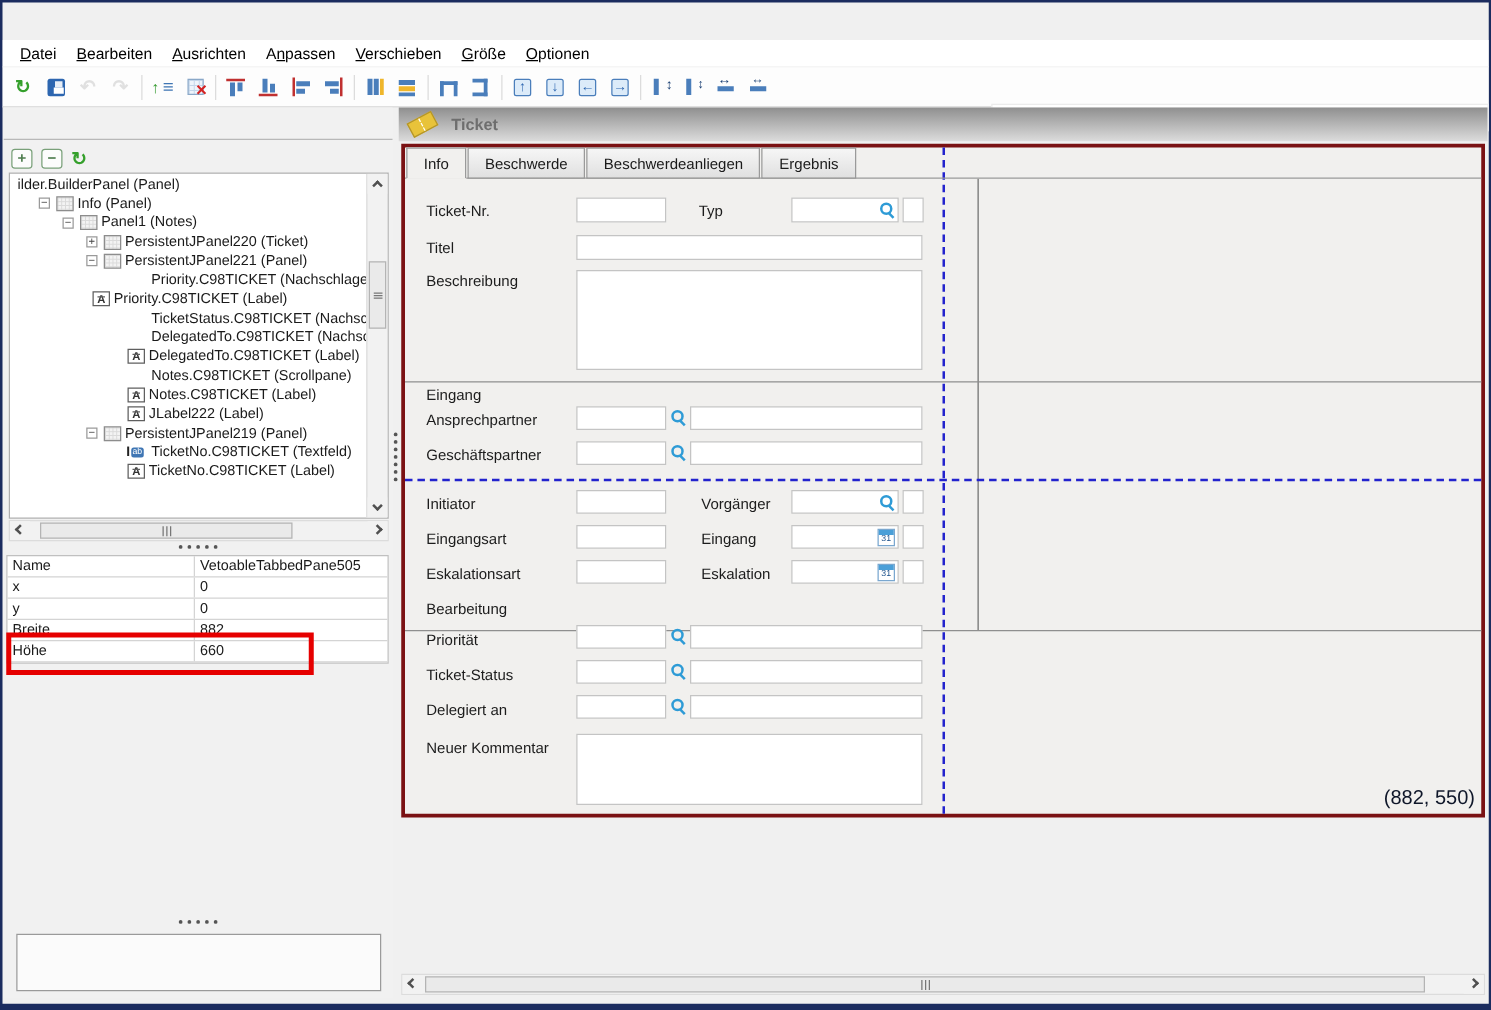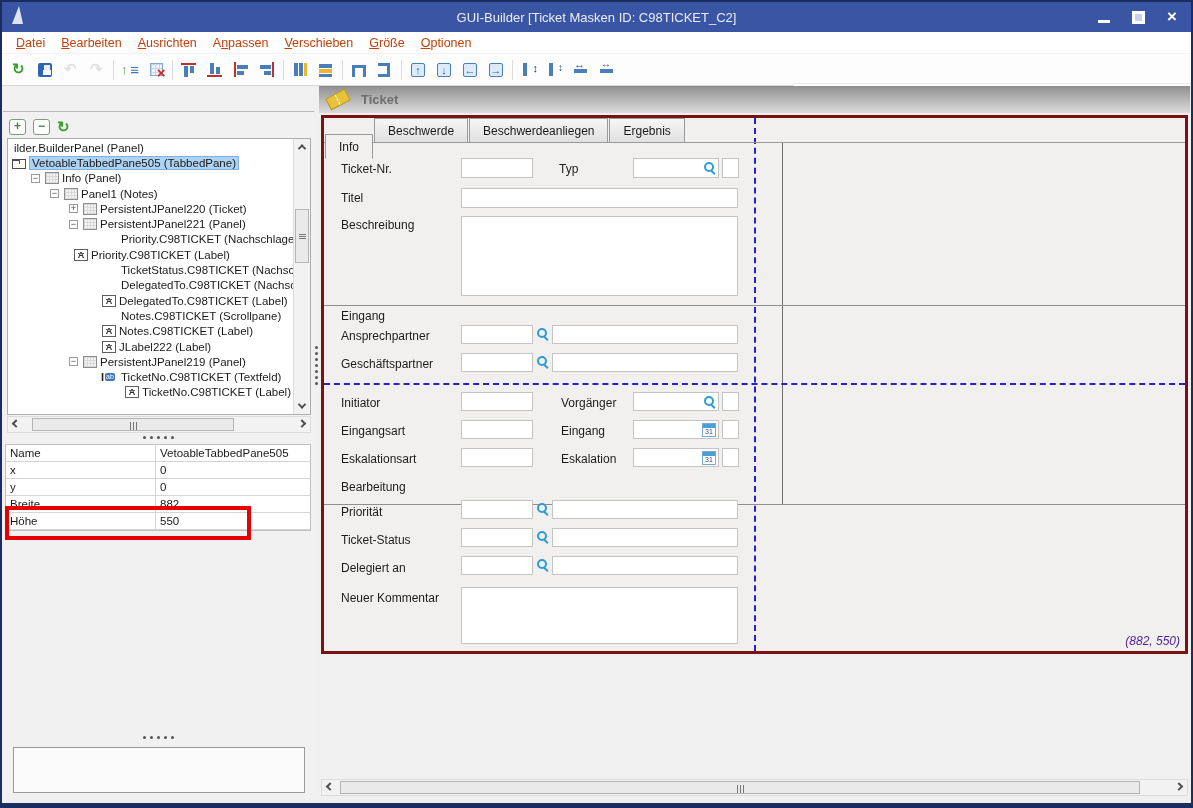--- a/index.html
+++ b/index.html
@@ -14,21 +14,21 @@
     border-left:7px solid transparent;border-right:4px solid transparent;border-bottom:18px solid #dfe4f2;}
   .title-text{flex:1;text-align:center;font-size:13px;color:#e9edf8;}
   .win-controls{position:absolute;right:10px;top:0;height:30px;display:flex;align-items:center;gap:16px;}
   .wc{width:18px;height:18px;display:flex;align-items:center;justify-content:center;cursor:default;}
   .wc-min{width:12px;height:3px;background:#fff;margin-top:8px;}
   .wc-max{width:13px;height:13px;border:3px solid #fff;background:#c9d2ea;}
   .wc-close{color:#fff;font-size:17px;font-weight:bold;line-height:18px;}
   
   .menubar{position:absolute;left:0;top:30px;right:0;height:22px;background:#fff;
     display:flex;align-items:center;padding-left:6px;border-bottom:1px solid #f2f2f2;}
-  .menu-item{font-size:12.5px;color:#c2410c;padding:2px 8px;cursor:default;}
+  .menu-item{font-size:12.5px;color:#000000;padding:2px 8px;cursor:default;}
   .mnemonic{text-decoration:underline;}
   
   .toolbar{position:absolute;left:0;top:52px;right:0;height:32px;background:#fdfdfd;
     display:flex;align-items:center;padding-left:4px;border-bottom:1px solid #d5d5d5;}
   .tbtn{width:26px;height:24px;display:flex;align-items:center;justify-content:center;border-radius:2px;}
   .tbtn.disabled{opacity:.45;}
   .sep{width:1px;height:20px;background:#dcdcdc;margin:0 3px;}
   .ic{width:18px;height:18px;position:relative;display:inline-block;}
   .ic-refresh::before{content:"↻";color:#35a02c;font-weight:bold;font-size:15px;position:absolute;left:2px;top:-1px;}
   .ic-save{width:14px;height:14px;margin:2px;background:#2d66b0;border-radius:2px;}
@@ -152,58 +152,43 @@
     transform:rotate(-28deg);margin:0 12px 0 8px;position:relative;}
   .ticket-icon::after{content:"";position:absolute;left:9px;top:0;bottom:0;border-left:1px dashed #fff;}
   .design-title{font-size:13px;font-weight:bold;color:#6e6e6e;}
   .design-surface{position:absolute;left:2px;top:29px;width:867px;height:539px;
     border:3px solid #7a1113;background:#f1f0ee;}
   .ds-inner{position:absolute;inset:0;font-size:12px;}
   .ds-tabline{position:absolute;left:0;right:0;top:24px;height:1px;background:#9a9a9a;z-index:1;}
   .ds-tabs{position:absolute;left:1px;top:0;display:flex;z-index:2;}
   .ds-tab{height:25px;padding:5px 13px 0 13px;font-size:12px;background:linear-gradient(#f6f6f6,#e0e0e0);
     border:1px solid #9a9a9a;margin-right:1px;}
-  .ds-tab.active{background:#f1f0ee;border-bottom:1px solid #f1f0ee;font-weight:normal;margin-top:16px;}
+  .ds-tab.active{background:#f1f0ee;border-bottom:1px solid #f1f0ee;font-weight:normal;}
   .hline{position:absolute;left:0;right:0;height:1px;background:#8f8f8f;}
   .vline{position:absolute;width:1px;background:#6f6f6f;}
   .guide-v{position:absolute;top:0;bottom:0;width:0;border-left:2px dashed #2323cd;}
   .guide-h{position:absolute;left:0;right:0;height:0;border-top:2px dashed #2323cd;}
   .flabel{position:absolute;color:#1c1c1c;}
   .fld{position:absolute;background:#fff;border:1px solid #c4c4c4;}
   .mag{position:absolute;width:13px;height:13px;}
   .mag::before{content:"";position:absolute;left:1px;top:1px;width:6px;height:6px;border:2px solid #2e9bd6;border-radius:50%;}
   .mag::after{content:"";position:absolute;left:9px;top:9px;width:5px;height:2px;background:#2e9bd6;
     transform:rotate(45deg);transform-origin:0 0;}
   .fld .mag{right:2px;left:auto;top:2px;position:absolute;}
   .cal{position:absolute;right:2px;top:2px;width:14px;height:14px;background:#fff;border:1px solid #7aa7cf;}
   .cal-top{display:block;height:4px;background:#4a9fd8;}
   .cal-num{display:block;font-size:7px;color:#1a4f8a;text-align:center;line-height:8px;}
-  .size-indicator{position:absolute;right:5px;bottom:3px;color:#4c1d95;font-size:12px;font-style:italic;}
+  .size-indicator{position:absolute;right:5px;bottom:3px;color:#0f172a;font-size:16px;}
   .rp-hsb{left:2px;right:2px;bottom:2px;}
 </style>
 </head>
 <body>
 
 <div class="window">
 
-  <div class="titlebar">
-    <span class="app-icon"></span>
-    <span class="title-text">GUI-Builder [Ticket Masken ID: C98TICKET_C2]</span>
-    <div class="win-controls">
-      <span class="wc">
-          <span class="wc-min"></span>
-        </span>
-      <span class="wc">
-          <span class="wc-max"></span>
-        </span>
-      <span class="wc">
-          <span class="wc-close">×</span>
-        </span>
-    </div>
-  </div>
 
   <div class="menubar">
 
   <div class="menu-item"><span class="mnemonic">D</span><span>a</span><span>t</span><span>e</span><span>i</span></div>
       <div class="menu-item"><span class="mnemonic">B</span><span>e</span><span>a</span><span>r</span><span>b</span><span>e</span><span>i</span><span>t</span><span>e</span><span>n</span></div>
       <div class="menu-item"><span class="mnemonic">A</span><span>u</span><span>s</span><span>r</span><span>i</span><span>c</span><span>h</span><span>t</span><span>e</span><span>n</span></div>
       <div class="menu-item"><span>A</span><span class="mnemonic">n</span><span>p</span><span>a</span><span>s</span><span>s</span><span>e</span><span>n</span></div>
       <div class="menu-item"><span class="mnemonic">V</span><span>e</span><span>r</span><span>s</span><span>c</span><span>h</span><span>i</span><span>e</span><span>b</span><span>e</span><span>n</span></div>
       <div class="menu-item"><span class="mnemonic">G</span><span>r</span><span>ö</span><span>ß</span><span>e</span></div>
       <div class="menu-item"><span class="mnemonic">O</span><span>p</span><span>t</span><span>i</span><span>o</span><span>n</span><span>e</span><span>n</span></div>
@@ -304,25 +289,20 @@
       </div>
 
     <div class="tree-box">
       <div class="tree-rows">
 
           <div class="tree-row" style="padding-left: 4px;">
 
             <span class="tlabel">ilder.BuilderPanel (Panel)</span>
           </div>
 
-          <div class="tree-row selected" style="padding-left: 4px;">
-
-            <span class="ticon ic-tree-folder"></span>
-            <span class="tlabel">VetoableTabbedPane505 (TabbedPane)</span>
-          </div>
 
           <div class="tree-row" style="padding-left: 23px;">
             <span class="expander">−</span>
             <span class="ticon ic-tree-panel"></span>
             <span class="tlabel">Info (Panel)</span>
           </div>
 
           <div class="tree-row" style="padding-left: 42px;">
             <span class="expander">−</span>
             <span class="ticon ic-tree-panel"></span>
@@ -395,21 +375,21 @@
             <span class="ticon ic-tree-panel"></span>
             <span class="tlabel">PersistentJPanel219 (Panel)</span>
           </div>
 
           <div class="tree-row" style="padding-left: 80px;">
             <span class="expander" style="visibility: hidden;"></span>
             <span class="ticon ic-tree-textfield"></span>
             <span class="tlabel">TicketNo.C98TICKET (Textfeld)</span>
           </div>
 
-          <div class="tree-row" style="padding-left: 80px; justify-content: flex-end;">
+          <div class="tree-row" style="padding-left: 80px;">
             <span class="expander" style="visibility: hidden;"></span>
             <span class="ticon ic-tree-label"></span>
             <span class="tlabel">TicketNo.C98TICKET (Label)</span>
           </div>
         </div>
       <div class="vsb">
         <div class="sb-btn" style="top:0;">
             <span class="chev chev-up"></span>
           </div>
         <div class="vsb-thumb grip-v">
@@ -462,21 +442,21 @@
           <span class="prop-val">0</span>
         </div>
 
         <div class="prop-row">
           <span class="prop-key">Breite</span>
           <span class="prop-val">882</span>
         </div>
 
         <div class="prop-row">
           <span class="prop-key">Höhe</span>
-          <span class="prop-val">550</span>
+          <span class="prop-val">660</span>
         </div>
       </div>
     <div class="annotation-red"></div>
 
     <div class="h-dots" style="top:650px;">
         <i></i>
         <i></i>
         <i></i>
         <i></i>
         <i></i>

